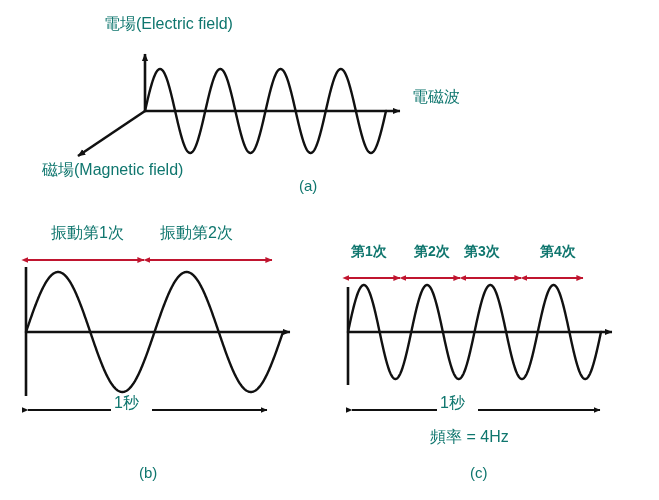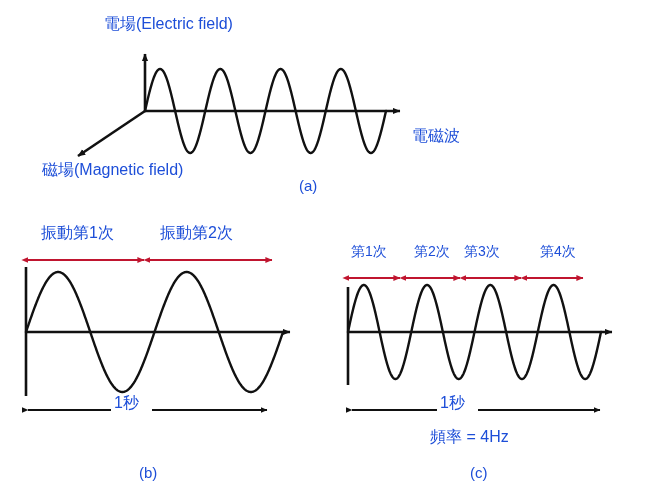--- a/index.html
+++ b/index.html
@@ -26,44 +26,44 @@
     position: absolute;
     left: 0; top: 0;
     width: 659px;
     height: 500px;
     display: block;
   }
   .lbl {
     position: absolute;
     white-space: nowrap;
     line-height: 1.18;
-    color: #1d4ed8;
+    color: #0f766e;
   }
   .lbl-cjk {
     font-size: 16px;
     font-weight: 500;
   }
   .lbl-small {
     font-size: 14px;
-    font-weight: 400;
+    font-weight: 700;
   }
   .lbl-panel {
     font-size: 15px;
     font-weight: 400;
   }
-  .two-line { line-height: 1.35; margin-top: 39px; }
+  .two-line { line-height: 1.35; }
 
   
   #label-electric-field { left: 104px; top: 15px; }
   #label-magnetic-field { left: 42px; top: 161px; text-align: right; }
   #label-em-wave        { left: 412px; top: 86px; }
   #panel-a-caption      { left: 299px; top: 177px; }
 
   
-  #label-osc-1   { left: 41px;  top: 224px; }
+  #label-osc-1   { left: 51px;  top: 224px; }
   #label-osc-2   { left: 160px; top: 224px; }
   #label-1sec-b  { left: 114px; top: 394px; }
   #label-freq-b  { left: 107px; top: 428px; }
   #panel-b-caption { left: 139px; top: 464px; }
 
   
   #label-n1 { left: 351px; top: 243px; }
   #label-n2 { left: 414px; top: 243px; }
   #label-n3 { left: 464px; top: 243px; }
   #label-n4 { left: 540px; top: 243px; }

